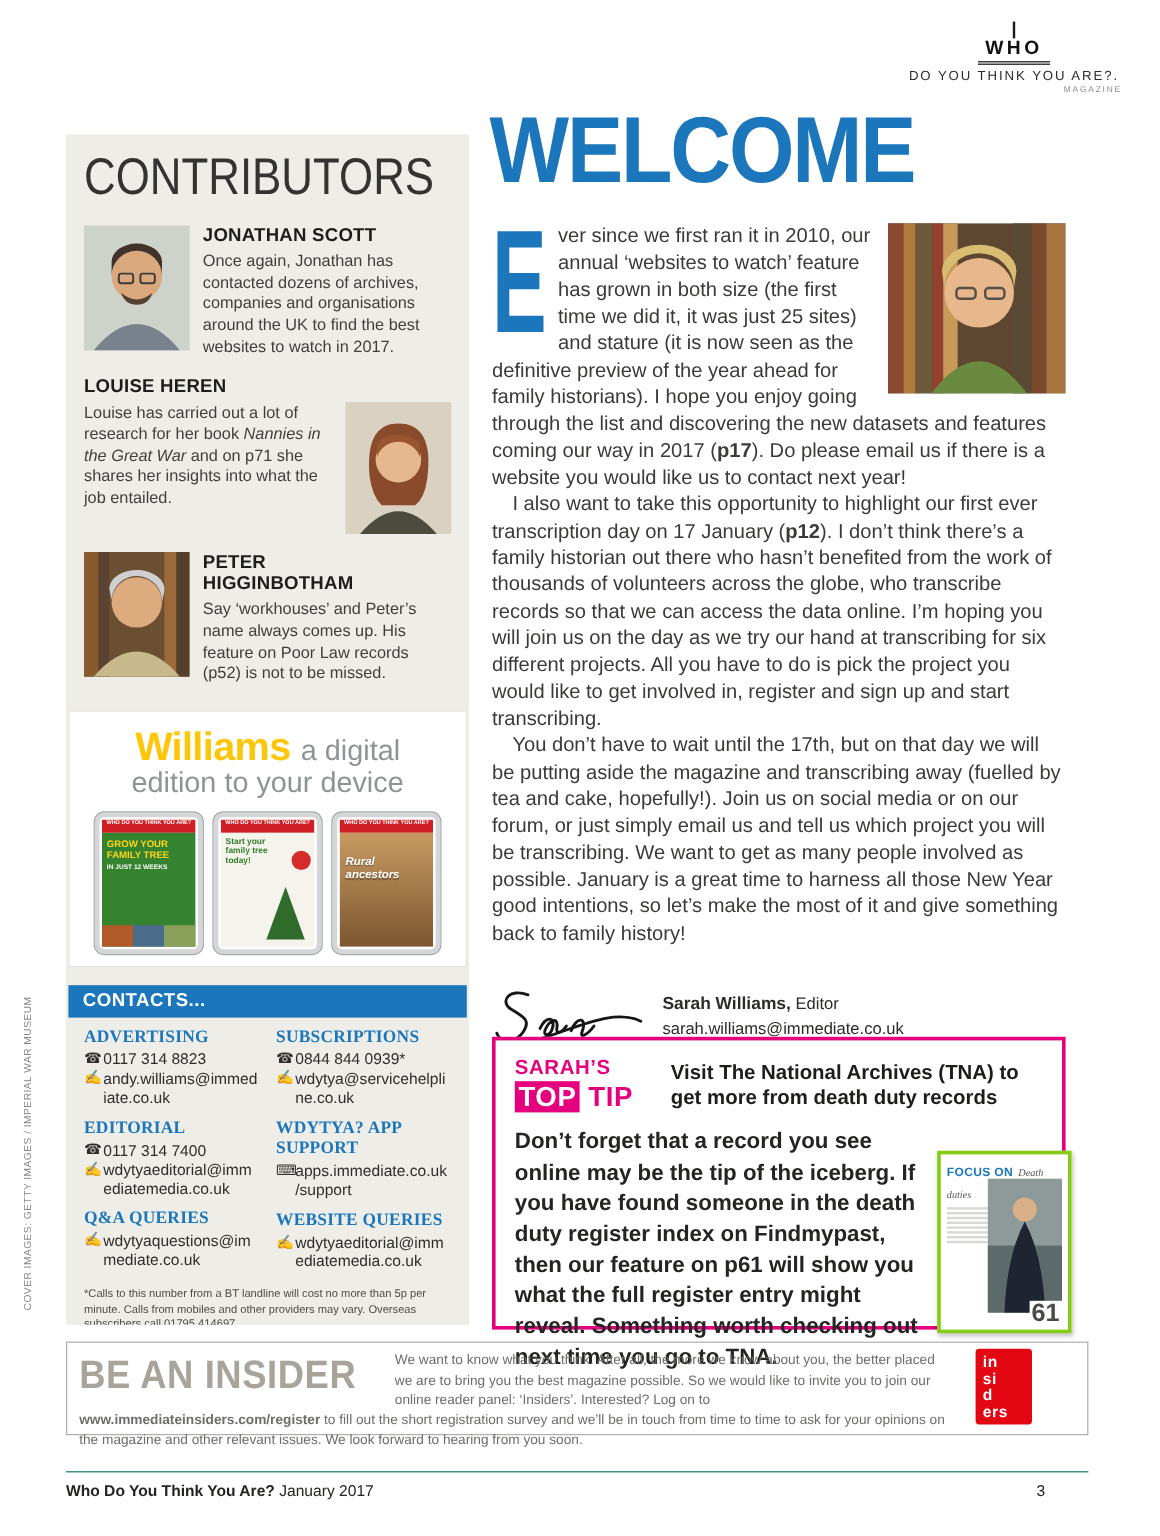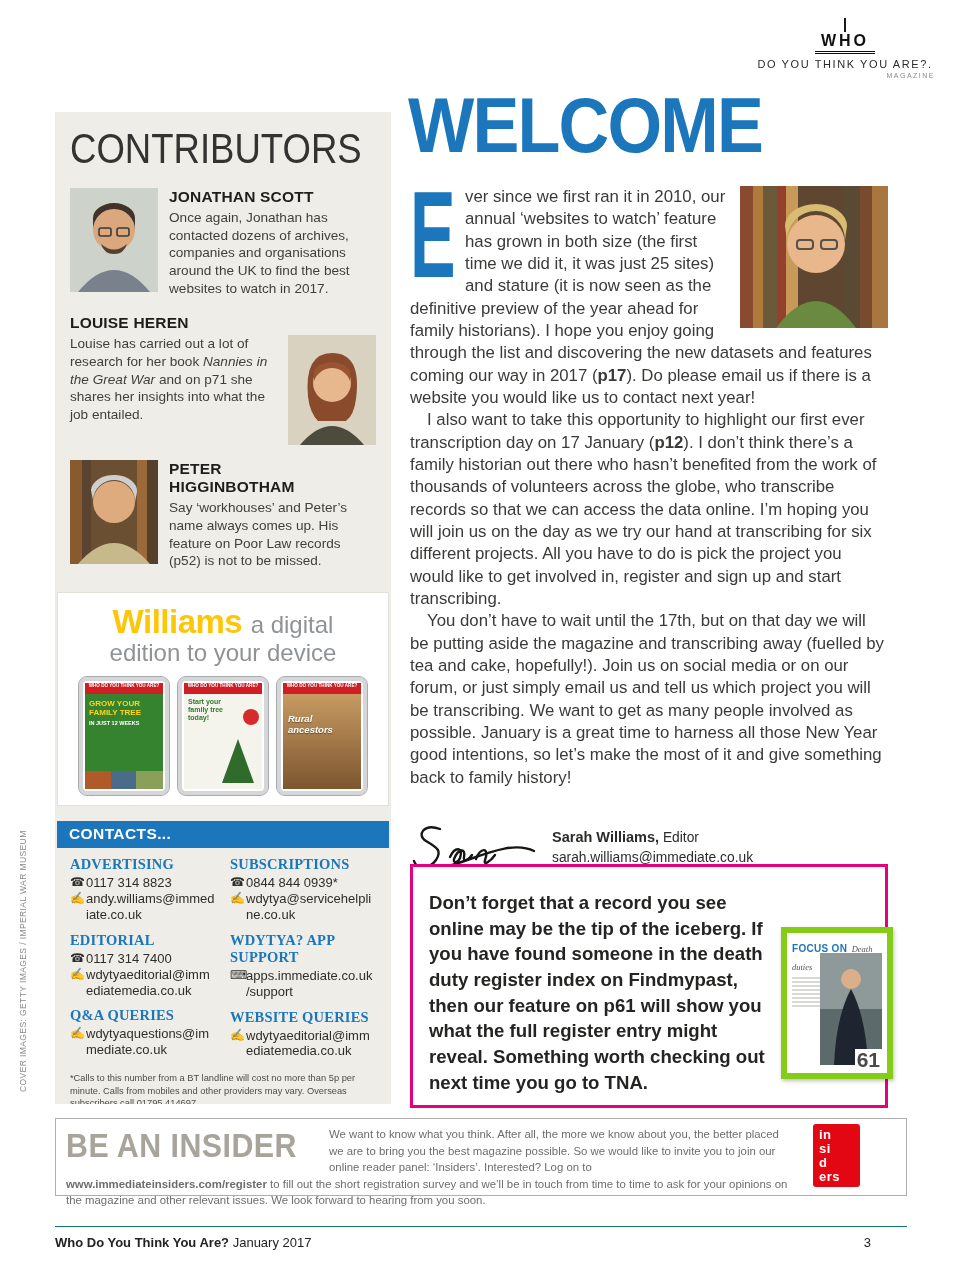--- a/index.html
+++ b/index.html
@@ -95,22 +95,22 @@
   
   .tip-box { position:absolute; left:410px; top:864px; width:478px; height:244px;
              border:3px solid #e5017d; background:#fff; padding:13px 16px; }
   .tip-head { display:flex; gap:14px; align-items:center; }
   .tip-logo { flex:none; width:116px; color:#e5017d; }
   .tl1 { font-weight:700; font-size:17px; letter-spacing:.5px; }
   .tl2 { font-weight:700; font-size:23px; letter-spacing:.5px; margin-top:1px; }
   .tl2 .hl { background:#e5017d; color:#fff; padding:0 3px; }
   .tip-headline { font-size:17px; font-weight:700; color:#1d1d1b; line-height:1.25; }
   .tip-body { margin-top:10px; width:342px; font-size:18.6px; font-weight:600; line-height:1.38; color:#242422; }
-  .tip-thumb { position:absolute; top:60px; right:-8px; width:112px; height:152px;
-               background:#fff; border:6px solid #84cc16; box-shadow:1px 2px 4px rgba(0,0,0,.25);
+  .tip-thumb { position:absolute; top:92px; right:-8px; width:112px; height:152px;
+               background:#fff; border:3px solid #84cc16; box-shadow:1px 2px 4px rgba(0,0,0,.25);
                padding:5px 5px 0; overflow:hidden; }
   .ft-focus { color:#1b76bb; font-weight:700; font-size:10px; letter-spacing:.3px; }
   .ft-sub { font-family:"Liberation Serif", serif; font-style:italic; font-size:8.5px; color:#555; }
   .ft-lines { margin-top:3px; }
   .ft-lines div { height:2px; background:#d8d8d4; margin-bottom:2px; width:40px; }
   .ft-img { position:absolute; right:5px; top:20px; }
   .ft-page { position:absolute; right:5px; bottom:3px; font-size:21px; font-weight:700; color:#4a4a48;
              background:#fff; padding:0 2px; line-height:1; }
 
   
@@ -341,20 +341,30 @@
         <div>
           <span class="sig-name">Sarah Williams,</span>
           <span>Editor</span>
         </div>
         <div class="sig-email">sarah.williams@immediate.co.uk</div>
       </div>
     </div>
   </div>
 
   <section class="tip-box">
+    <div class="tip-head">
+      <div class="tip-logo">
+        <div class="tl1">SARAH’S</div>
+        <div class="tl2">
+          <span class="hl">TOP</span>
+          <span>TIP</span>
+        </div>
+      </div>
+      <h3 class="tip-headline">Visit The National Archives (TNA) to get more from death duty records</h3>
+    </div>
     <p class="tip-body">Don’t forget that a record you see online may be the tip of the iceberg. If you have found someone in the death duty register index on Findmypast, then our feature on p61 will show you what the full register entry might reveal. Something worth checking out next time you go to TNA.</p>
 
     <div class="tip-thumb">
       <div>
         <span class="ft-focus">FOCUS ON</span>
         <span class="ft-sub">Death duties</span>
       </div>
       <div class="ft-lines">
         <div></div>
           <div></div>

